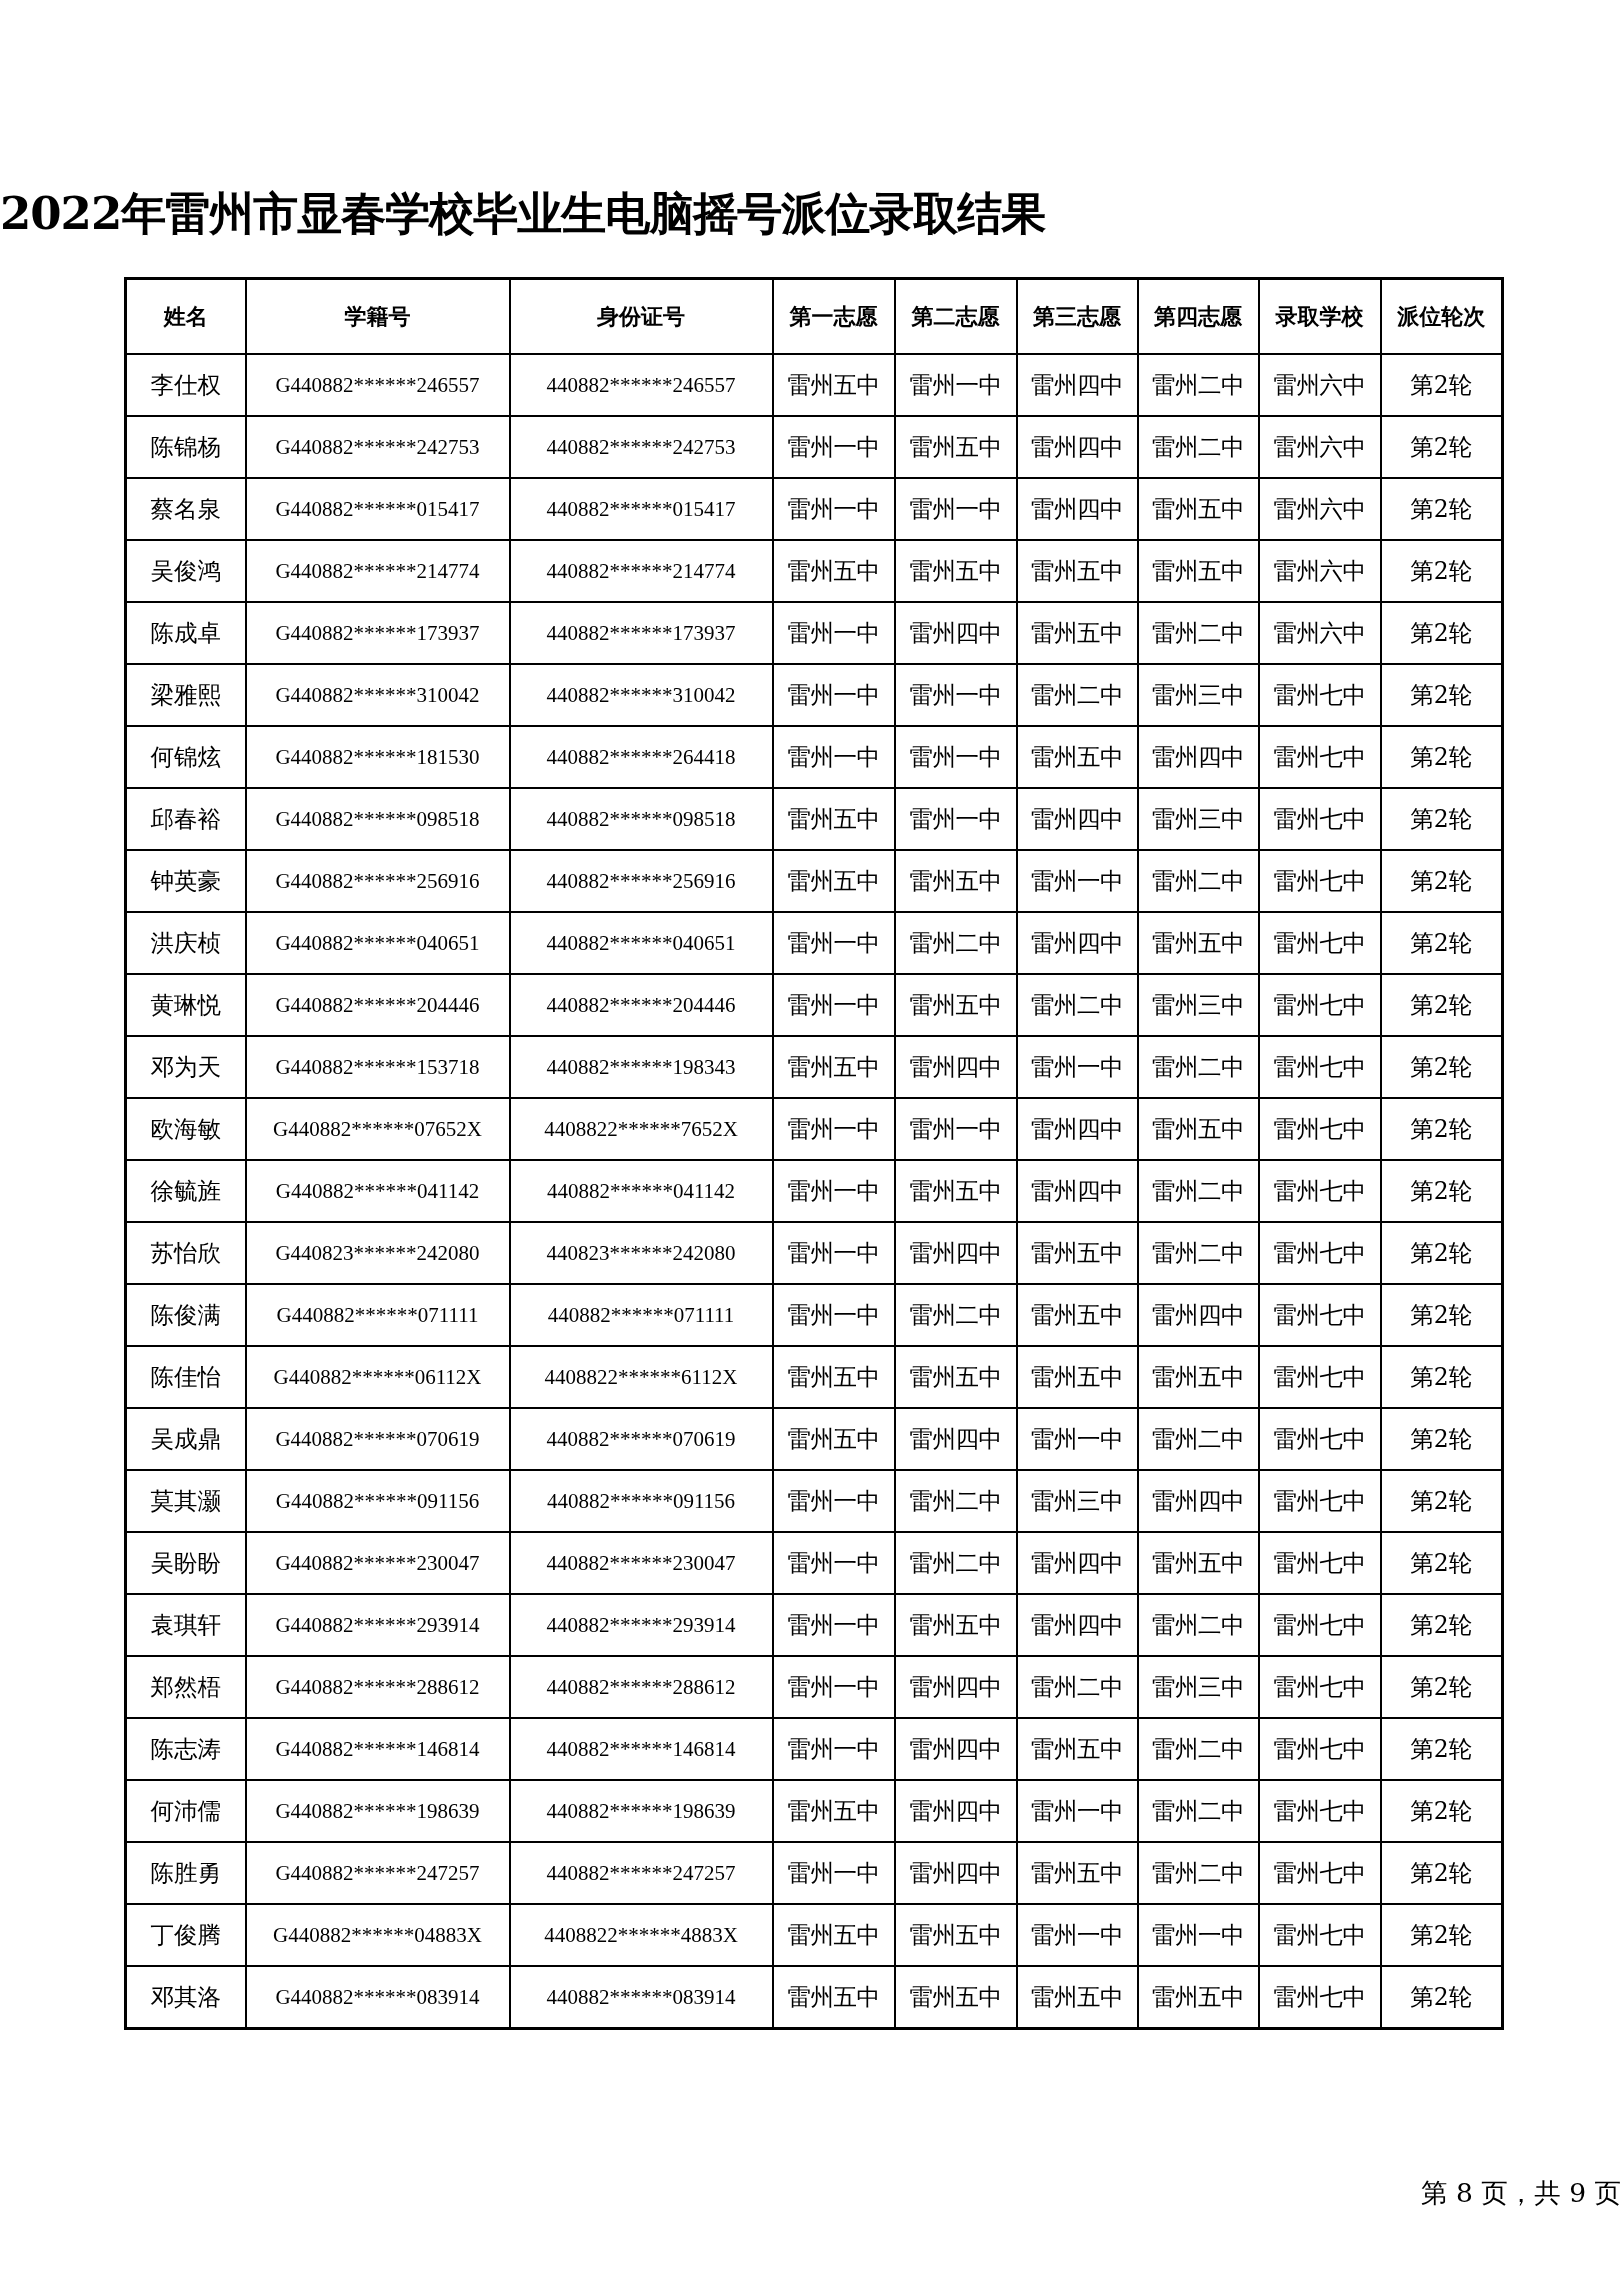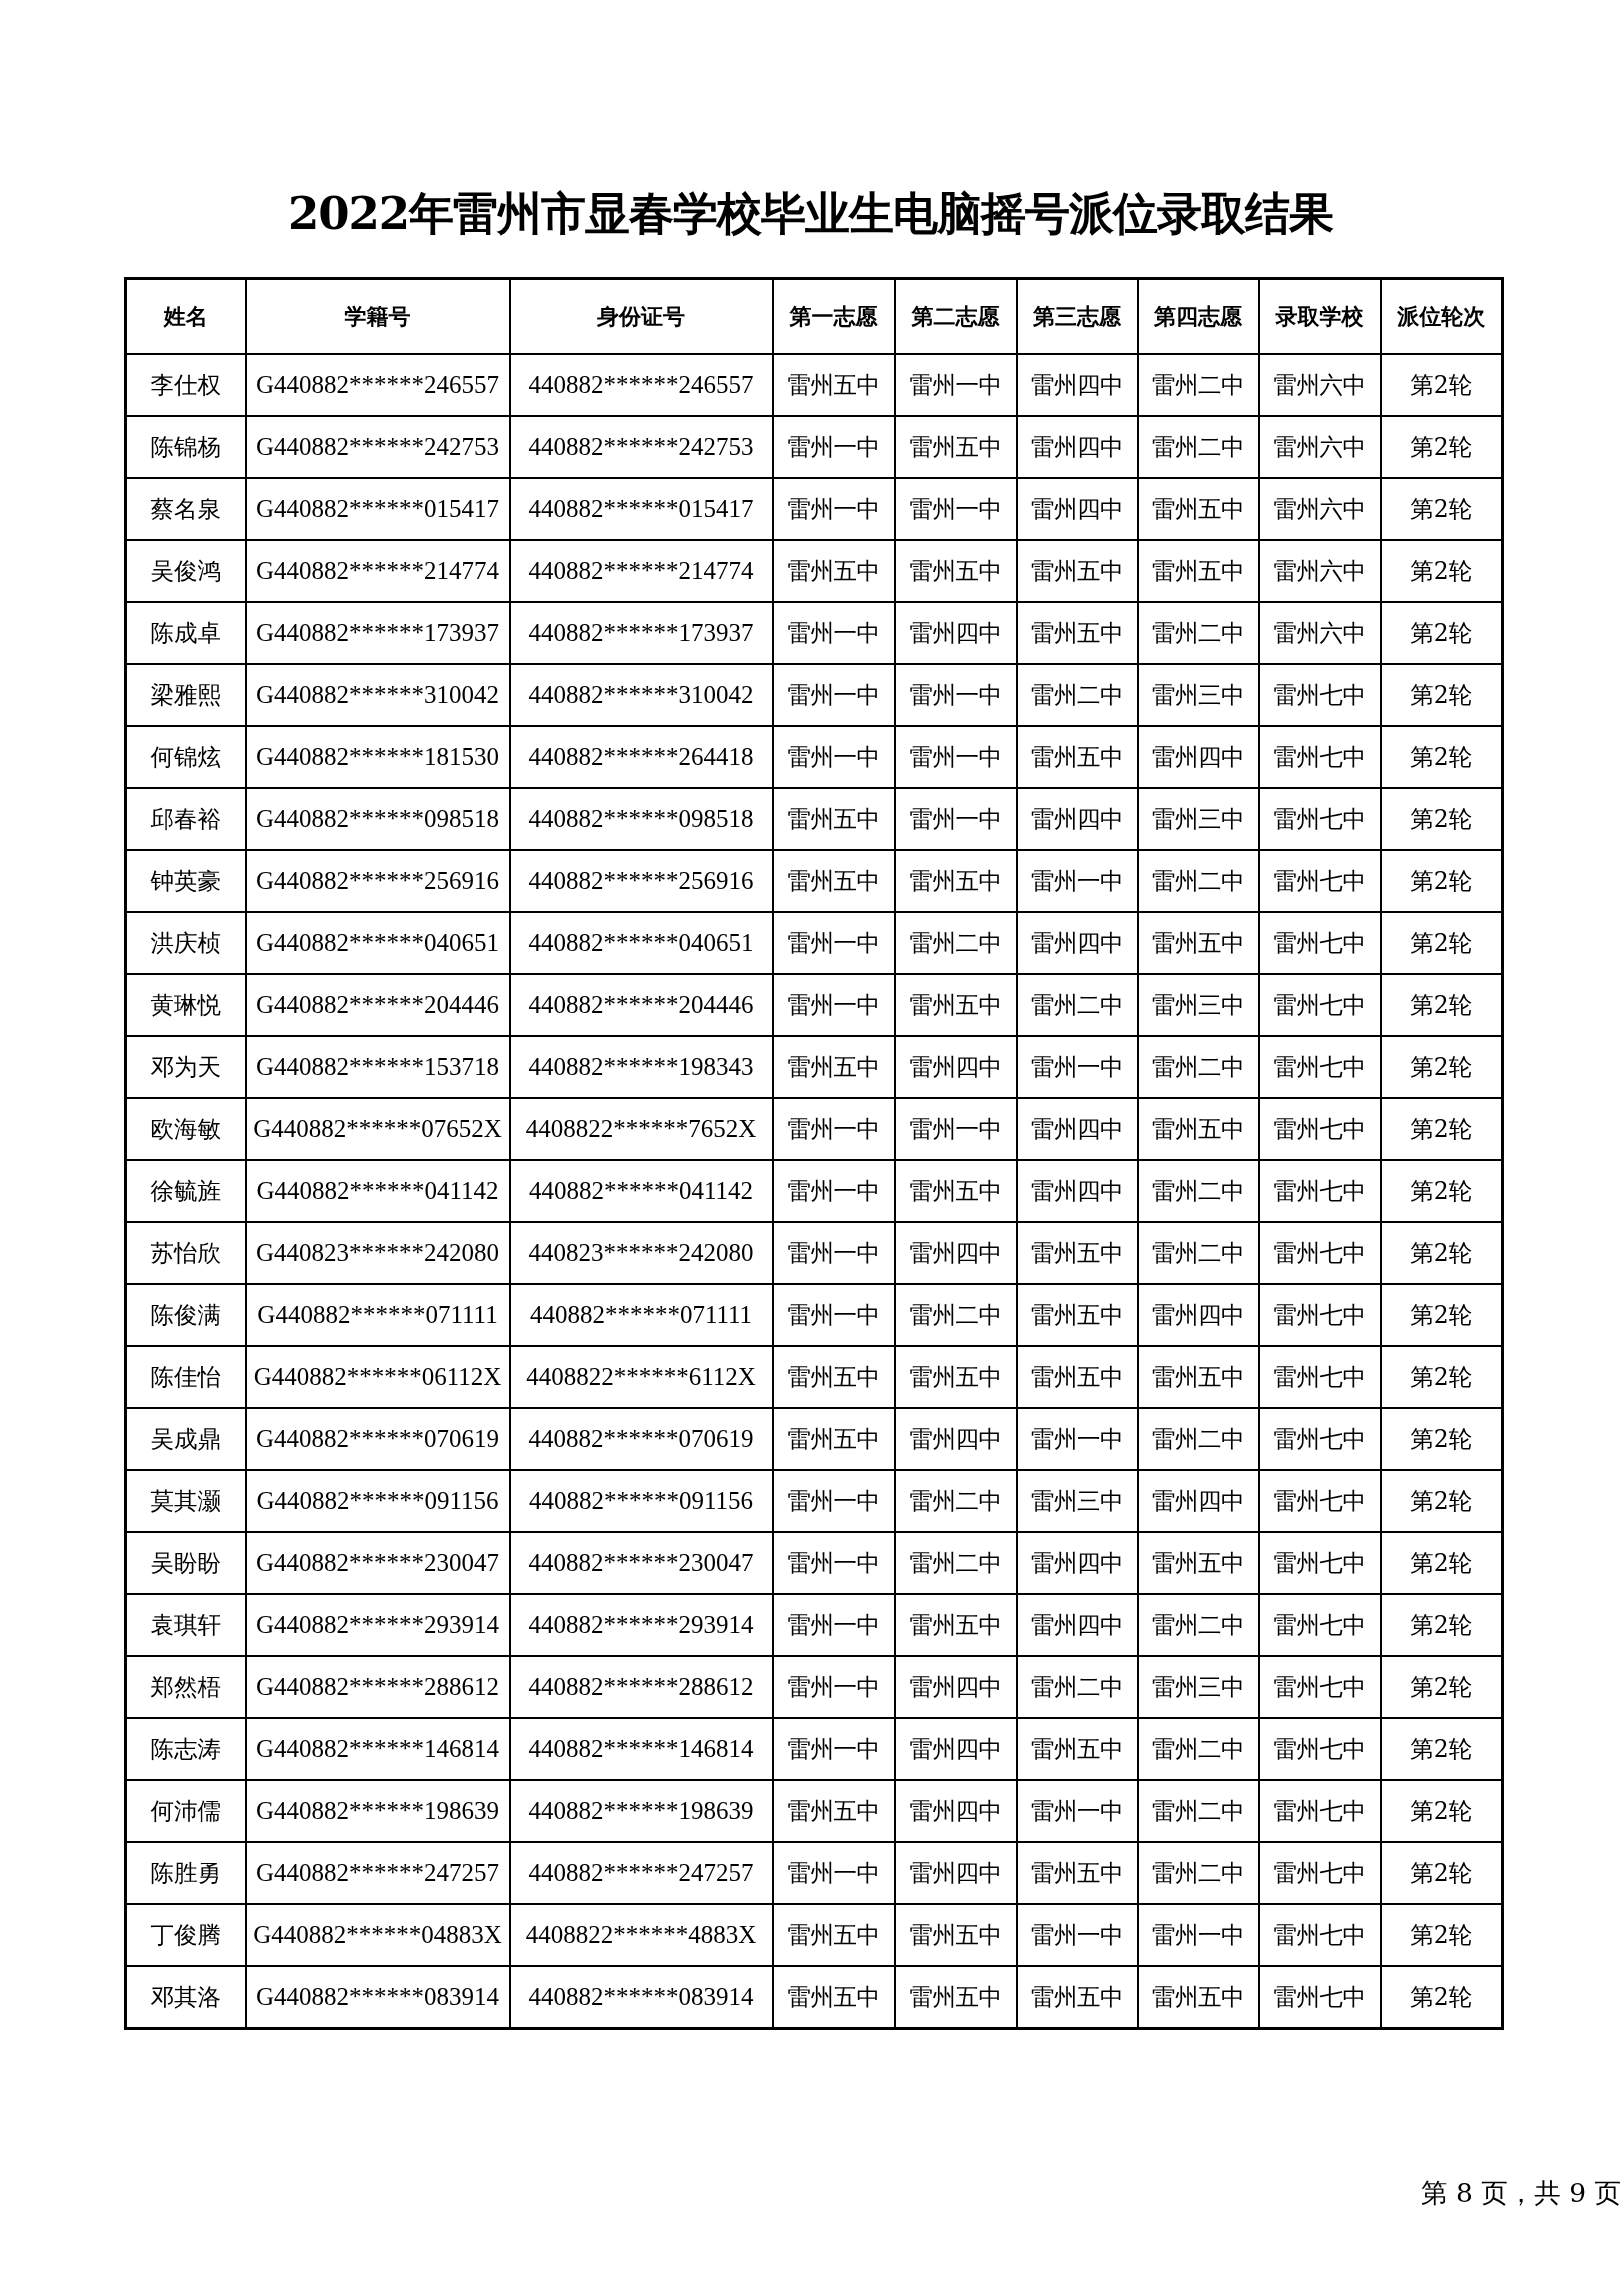--- a/index.html
+++ b/index.html
@@ -1,19 +1,18 @@
 <!DOCTYPE html>
 <html><head>
 <meta charset="utf-8">
 <style>
   html, body { margin: 0; padding: 0; background: #ffffff; }
   body { width: 1621px; height: 2293px; position: relative; overflow: hidden; color: #000; }
   .title {
     position: absolute; left: 0; width: 1621px; top: 184px;
-    text-align: center;
     font-family: "DejaVu Serif", "Liberation Serif", serif;
     font-weight: bold; font-size: 45px; line-height: 59px; letter-spacing: -1px;
   }
   table.result {
     position: absolute; left: 124px; top: 277px;
     border-collapse: collapse; table-layout: fixed;
     width: 1373px;
     border: 3.9px solid #000;
   }
   table.result th, table.result td {
@@ -26,21 +25,21 @@
     font-family: "DejaVu Sans", "Liberation Sans", sans-serif;
     font-weight: bold; font-size: 22px;
   }
   table.result td {
     height: 60px;
     font-family: "DejaVu Serif", "Liberation Serif", serif;
     font-size: 23.5px;
   }
   table.result td.mono {
     font-family: "Liberation Serif", "DejaVu Serif", serif;
-    font-size: 25px; letter-spacing: 0px;
+    font-size: 21px; letter-spacing: 0px;
   }
   table.result td.sch { font-size: 23.5px; letter-spacing: -0.5px; }
   .footer {
     position: absolute; left: 0; width: 1621px; top: 2176px;
     text-align: right;
     font-family: "DejaVu Serif", "Liberation Serif", serif;
     font-size: 26.5px; line-height: 33px;
   }
 </style>
 </head>

